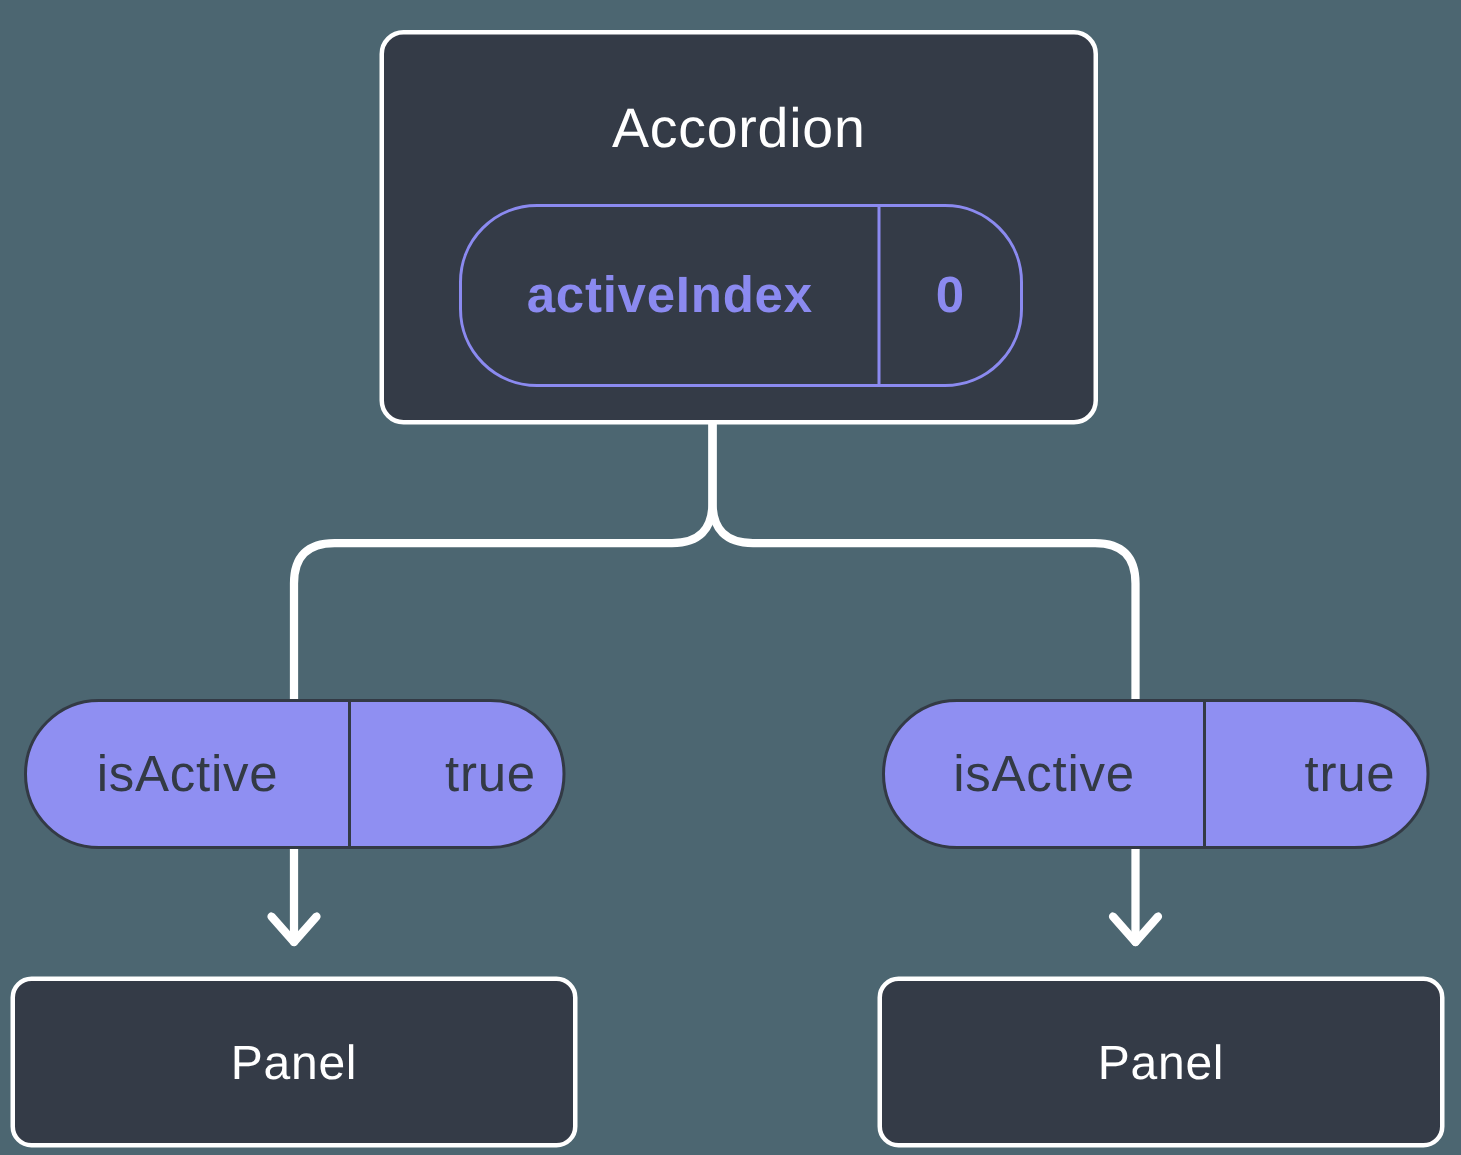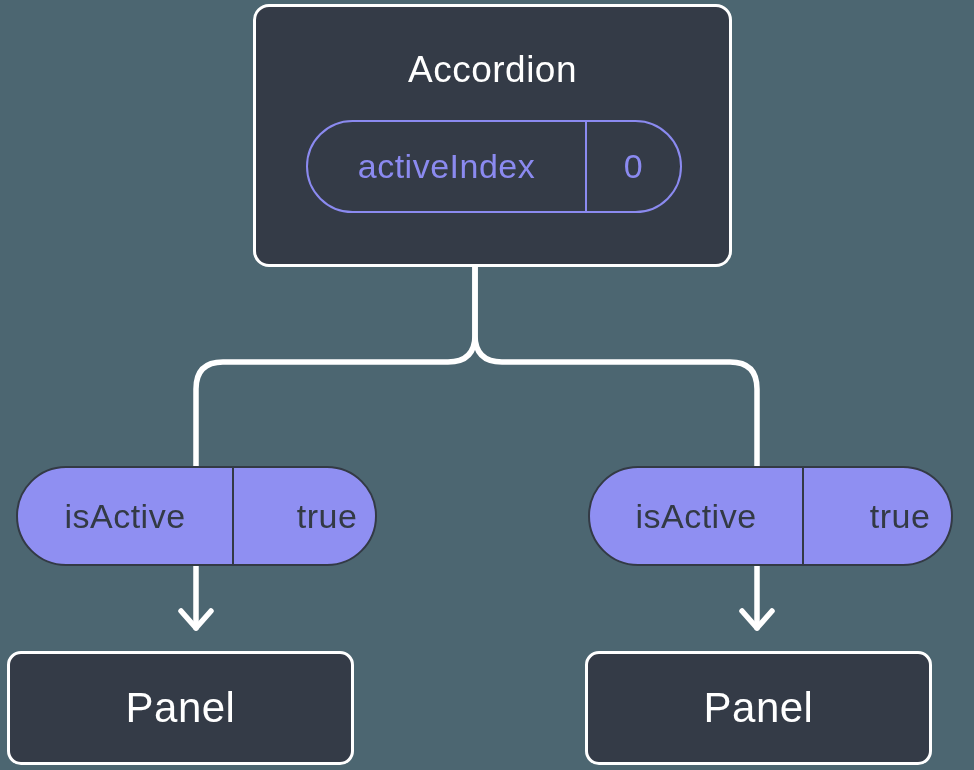--- a/index.html
+++ b/index.html
@@ -18,45 +18,46 @@
     z-index: 1;
   }
   .node-box {
     position: absolute;
     background: #343B47;
     border: 3px solid #FFFFFF;
     box-sizing: border-box;
     z-index: 2;
   }
   .root-box {
-    left: 253px; top: 4px;
+    left: 253px; top: 20px;
     width: 479px; height: 263px;
     border-radius: 16px;
   }
   .root-title {
     position: absolute;
     left: 0; top: 42px;
     width: 100%;
     text-align: center;
     color: #FFFFFF;
     font-size: 37px;
     font-weight: 500;
     letter-spacing: 0.5px;
   }
   .state-pill {
     position: absolute;
     left: 50px; top: 113px;
-    width: 376px; height: 93px;
+    width: 376px; height: 122px;
     border: 2.5px solid #8B8AF0;
     border-radius: 52px;
     box-sizing: border-box;
     display: flex;
     color: #8B8AF0;
     font-size: 34px;
     letter-spacing: 0.5px;
+    font-weight: bold;
   }
   .state-pill .pill-label {
     flex: 0 0 277px;
     border-right: 2.5px solid #8B8AF0;
     display: flex; align-items: center; justify-content: center;
   }
   .state-pill .pill-value {
     flex: 1;
     display: flex; align-items: center; justify-content: center;
   }
@@ -79,25 +80,25 @@
   }
   .prop-pill .pill-value {
     flex: 1;
     display: flex; align-items: center; justify-content: center;
   }
   .prop-pill-left  { left: 16px;  top: 466px; width: 361px; height: 100px; }
   .prop-pill-left  .pill-label { flex: 0 0 214px; }
   .prop-pill-right { left: 588px; top: 466px; width: 365px; height: 100px; }
   .prop-pill-right .pill-label { flex: 0 0 212px; }
   .panel-box {
-    width: 347px; height: 114px;
+    width: 378px; height: 114px;
     border-radius: 14px;
     display: flex; align-items: center; justify-content: center;
     color: #FFFFFF;
-    font-size: 42px;
+    font-size: 32px;
     font-weight: 500;
     letter-spacing: 0.5px;
   }
   .panel-left  { left: 7px;   top: 651px; }
   .panel-right { left: 585px; top: 651px; }
 </style>
 </head>
 <body>
 
 <div class="canvas">

